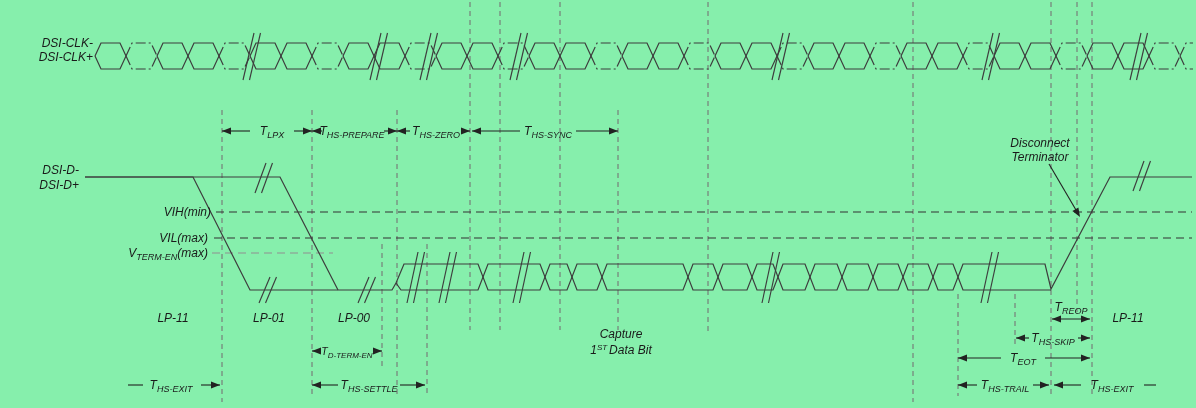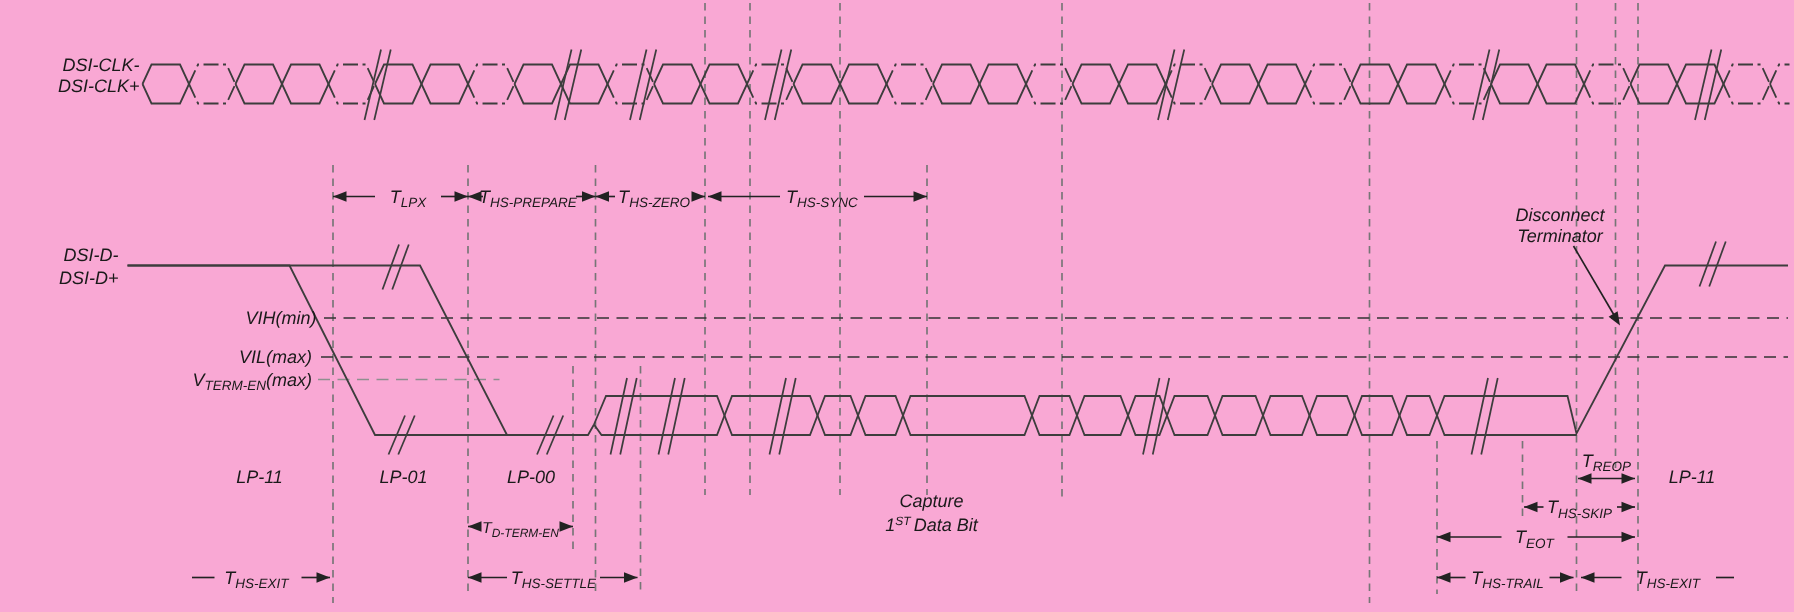--- a/index.html
+++ b/index.html
@@ -1,16 +1,16 @@
 <!DOCTYPE html>
 <html><head>
 <meta charset="utf-8">
 <style>
   html,body{margin:0;padding:0;background:#ffffff;}
-  .stage{width:1196px;height:408px;position:relative;background:#f9a8d4;overflow:hidden;}
+  .stage{width:1196px;height:408px;position:relative;background:#86efac;overflow:hidden;}
   svg{display:block;}
   svg text{font-family:"Liberation Sans","DejaVu Sans",sans-serif;font-style:italic;fill:#1a1a1a;}
   .lbl{font-size:12px;}
   .sub{font-size:9px;}
   .sup{font-size:8px;}
   .small{font-size:10.5px;}
   .smallsub{font-size:8px;}
   .wline{fill:none;stroke:#3d3d3d;stroke-width:1.2;}
   .dd{stroke-dasharray:10 3 2 3;}
   .vline{stroke:#767676;stroke-width:1.1;stroke-dasharray:5 4;fill:none;}

